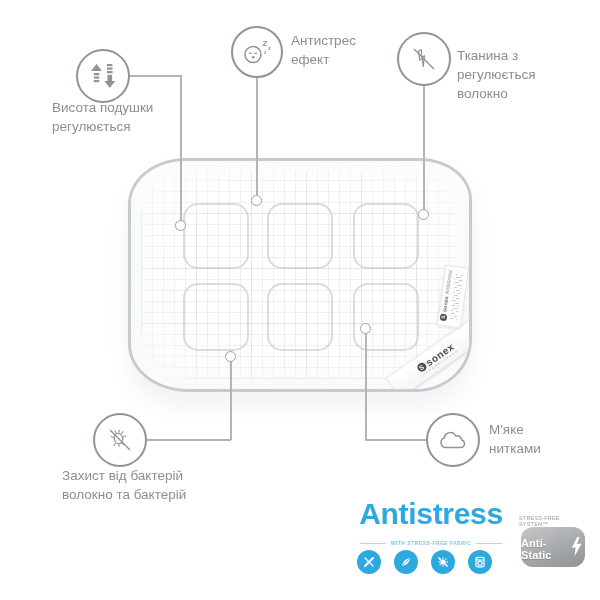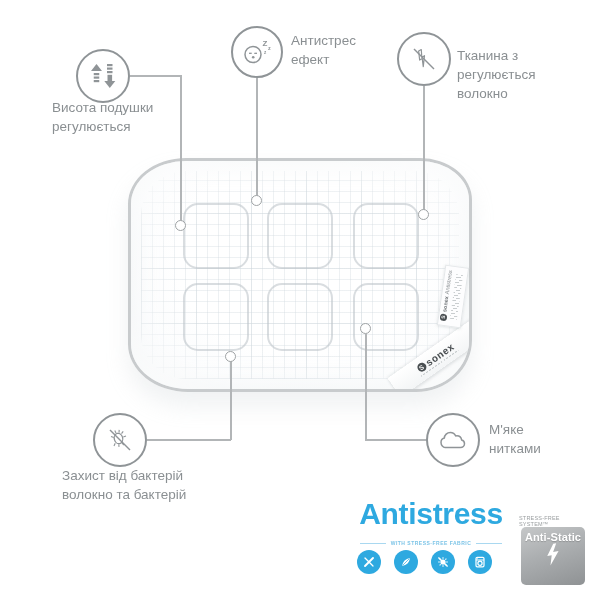--- a/index.html
+++ b/index.html
@@ -58,23 +58,23 @@
   .brand-title{position:absolute;left:352px;top:497px;width:158px;text-align:center;
                font-size:30px;font-weight:bold;letter-spacing:-0.3px;color:#2EA9E0;z-index:4;}
   .brand-sub{position:absolute;left:360px;top:540px;width:142px;display:flex;align-items:center;
              gap:5px;color:#7cc4e7;font-size:5px;font-weight:bold;letter-spacing:0.5px;z-index:4;}
   .brand-sub .rule{flex:1;height:1px;background:#a9d8f0;}
   .care-row{position:absolute;left:357px;top:550px;display:flex;gap:13px;z-index:4;}
   .care{width:24px;height:24px;border-radius:50%;background:#2EA9E0;display:flex;
         align-items:center;justify-content:center;}
   .system-label{position:absolute;left:519px;top:515px;width:70px;font-size:5.5px;
                 color:#9a9ea0;letter-spacing:0.2px;z-index:4;}
-  .badge{position:absolute;left:521px;top:527px;width:64px;height:58px;border-radius:5px;
+  .badge{position:absolute;left:521px;top:527px;width:64px;height:40px;border-radius:12px;
          background:linear-gradient(160deg,#c6c8c9 0%,#abaeb0 45%,#8f9294 100%);
-         display:flex;flex-direction:column;align-items:center;z-index:4;}
+         display:flex;flex-direction:row;align-items:center;z-index:4;}
   .badge-label{color:#fff;font-size:11px;font-weight:bold;margin-top:4px;letter-spacing:0.1px;
                text-shadow:0 1px 1px rgba(0,0,0,0.18);}
 </style>
 </head>
 <body>
 
 <div class="stage">
 
   <div class="pillow">
     <div class="pillow-body">

